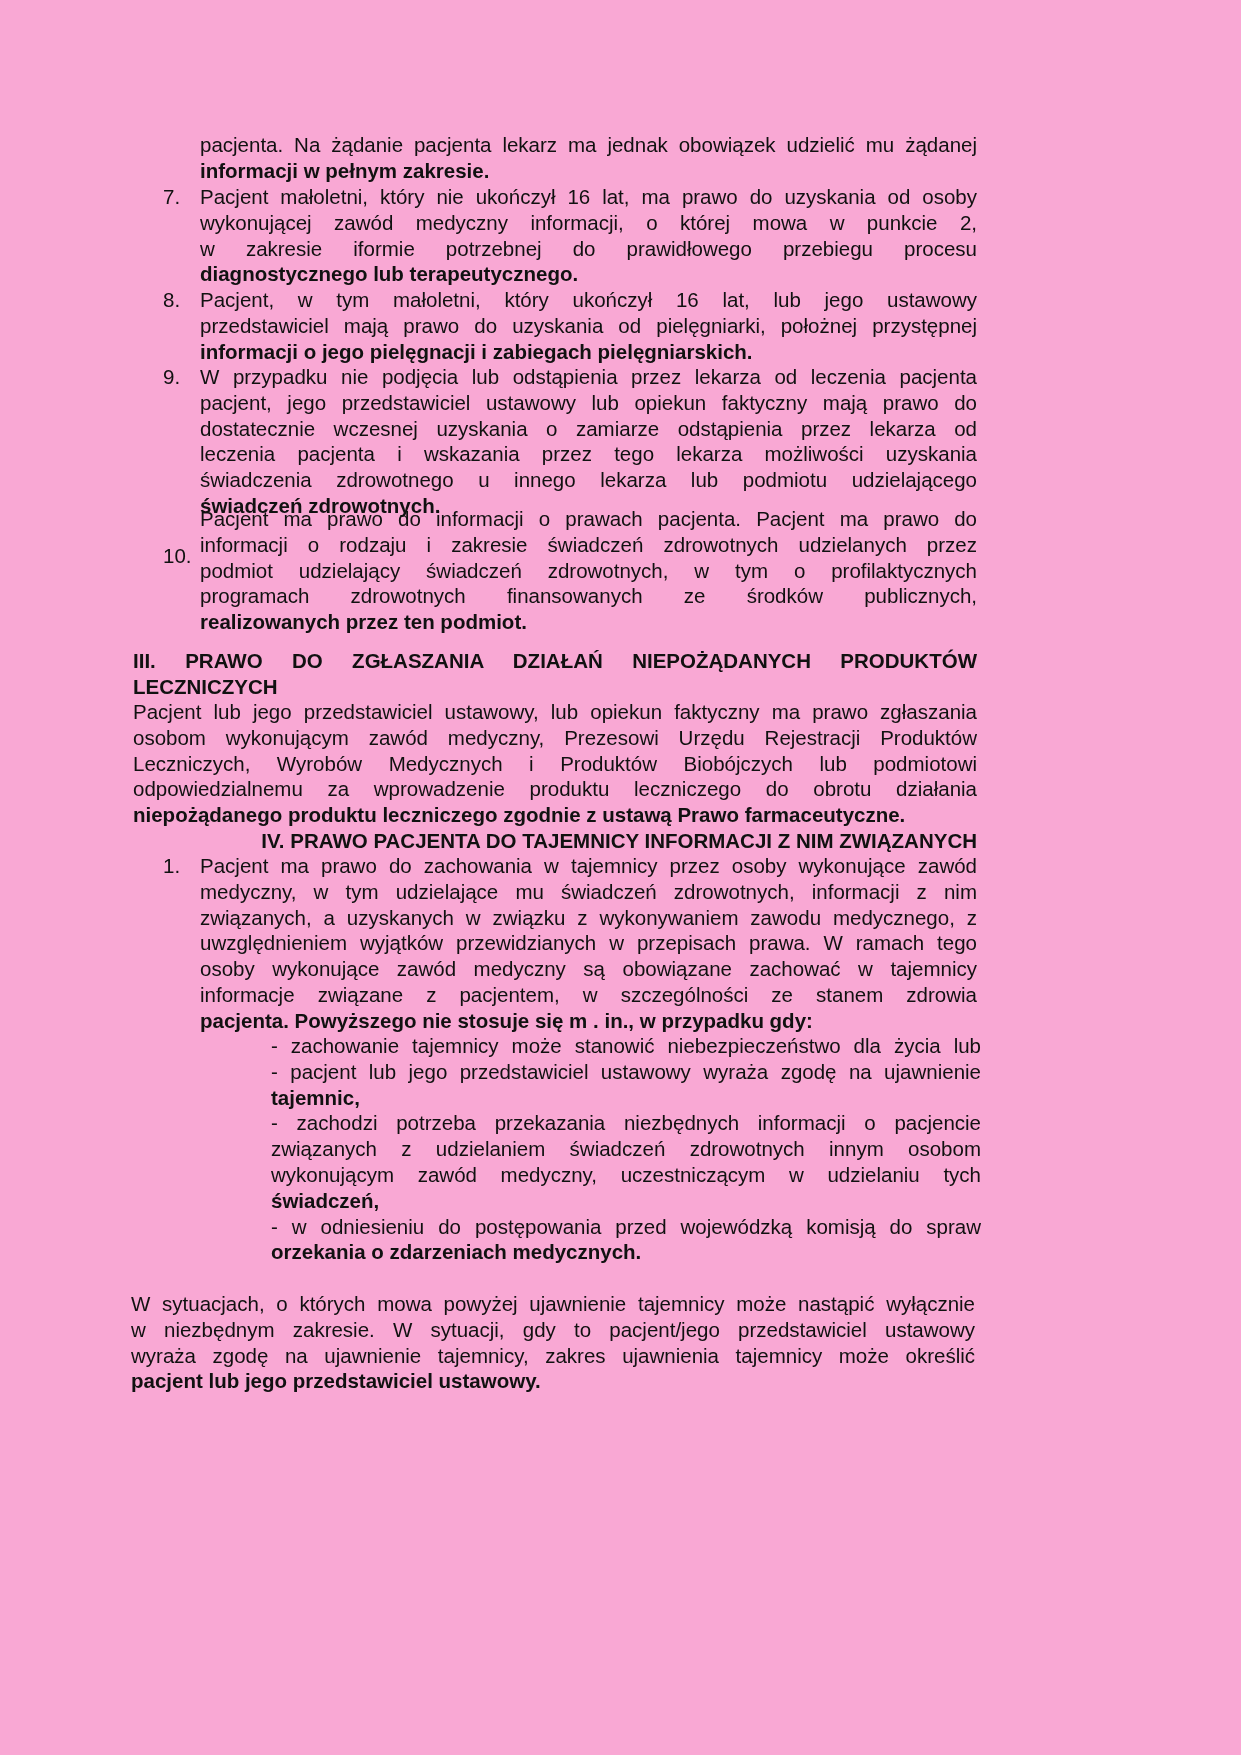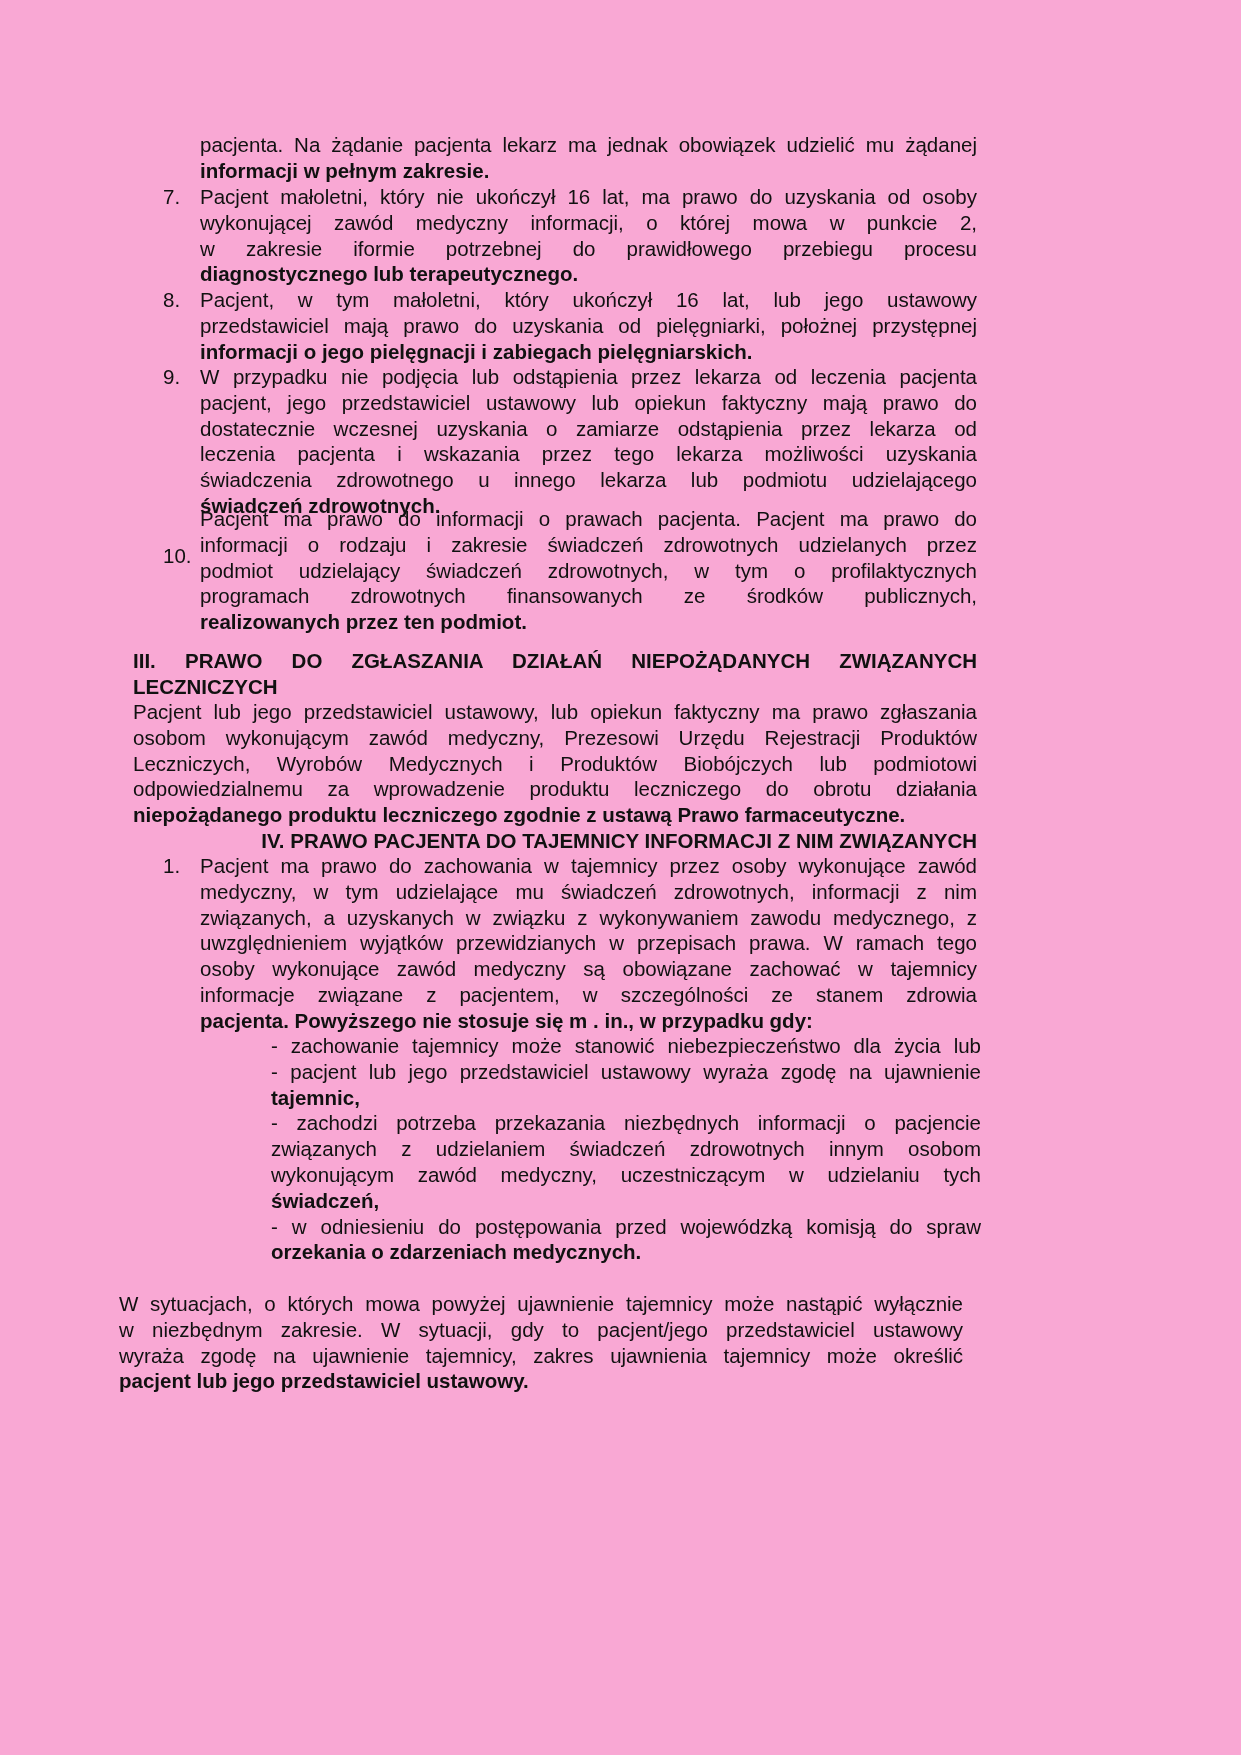--- a/index.html
+++ b/index.html
@@ -50,21 +50,21 @@
   <div class="num" style="left:163px; top:543px;">10.</div>
   <div class="block" style="left:200px; top:506px; width:777px;">
     <span class="jl">Pacjent ma prawo do informacji o prawach pacjenta. Pacjent ma prawo do</span>
     <span class="jl">informacji o rodzaju i zakresie świadczeń zdrowotnych udzielanych przez</span>
     <span class="jl">podmiot udzielający świadczeń zdrowotnych, w tym o profilaktycznych</span>
     <span class="jl">programach zdrowotnych finansowanych ze środków publicznych,</span>
     <span class="ll">realizowanych przez ten podmiot.</span>
   </div>
 
   <div class="block head" style="left:133px; top:648px; width:844px;">
-    <span class="jl">III. PRAWO DO ZGŁASZANIA DZIAŁAŃ NIEPOŻĄDANYCH ZWIĄZANYCH</span>
+    <span class="jl">III. PRAWO DO ZGŁASZANIA DZIAŁAŃ NIEPOŻĄDANYCH PRODUKTÓW</span>
     <span class="ll">LECZNICZYCH</span>
   </div>
 
   <div class="block" style="left:133px; top:699px; width:844px;">
     <span class="jl">Pacjent lub jego przedstawiciel ustawowy, lub opiekun faktyczny ma prawo zgłaszania</span>
     <span class="jl">osobom wykonującym zawód medyczny, Prezesowi Urzędu Rejestracji Produktów</span>
     <span class="jl">Leczniczych, Wyrobów Medycznych i Produktów Biobójczych lub podmiotowi</span>
     <span class="jl">odpowiedzialnemu za wprowadzenie produktu leczniczego do obrotu działania</span>
     <span class="ll">niepożądanego produktu leczniczego zgodnie z ustawą Prawo farmaceutyczne.</span>
   </div>
@@ -89,20 +89,20 @@
     <span class="jl">- pacjent lub jego przedstawiciel ustawowy wyraża zgodę na ujawnienie</span>
     <span class="ll">tajemnic,</span>
     <span class="jl">- zachodzi potrzeba przekazania niezbędnych informacji o pacjencie</span>
     <span class="jl">związanych z udzielaniem świadczeń zdrowotnych innym osobom</span>
     <span class="jl">wykonującym zawód medyczny, uczestniczącym w udzielaniu tych</span>
     <span class="ll">świadczeń,</span>
     <span class="jl">- w odniesieniu do postępowania przed wojewódzką komisją do spraw</span>
     <span class="ll">orzekania o zdarzeniach medycznych.</span>
   </div>
 
-  <div class="block" style="left:119px; top:1291px; width:844px;">
+  <div class="block" style="left:131px; top:1291px; width:844px;">
     <span class="jl">W sytuacjach, o których mowa powyżej ujawnienie tajemnicy może nastąpić wyłącznie</span>
     <span class="jl">w niezbędnym zakresie. W sytuacji, gdy to pacjent/jego przedstawiciel ustawowy</span>
     <span class="jl">wyraża zgodę na ujawnienie tajemnicy, zakres ujawnienia tajemnicy może określić</span>
     <span class="ll">pacjent lub jego przedstawiciel ustawowy.</span>
   </div>
 
 </div>
 
 </body></html>

